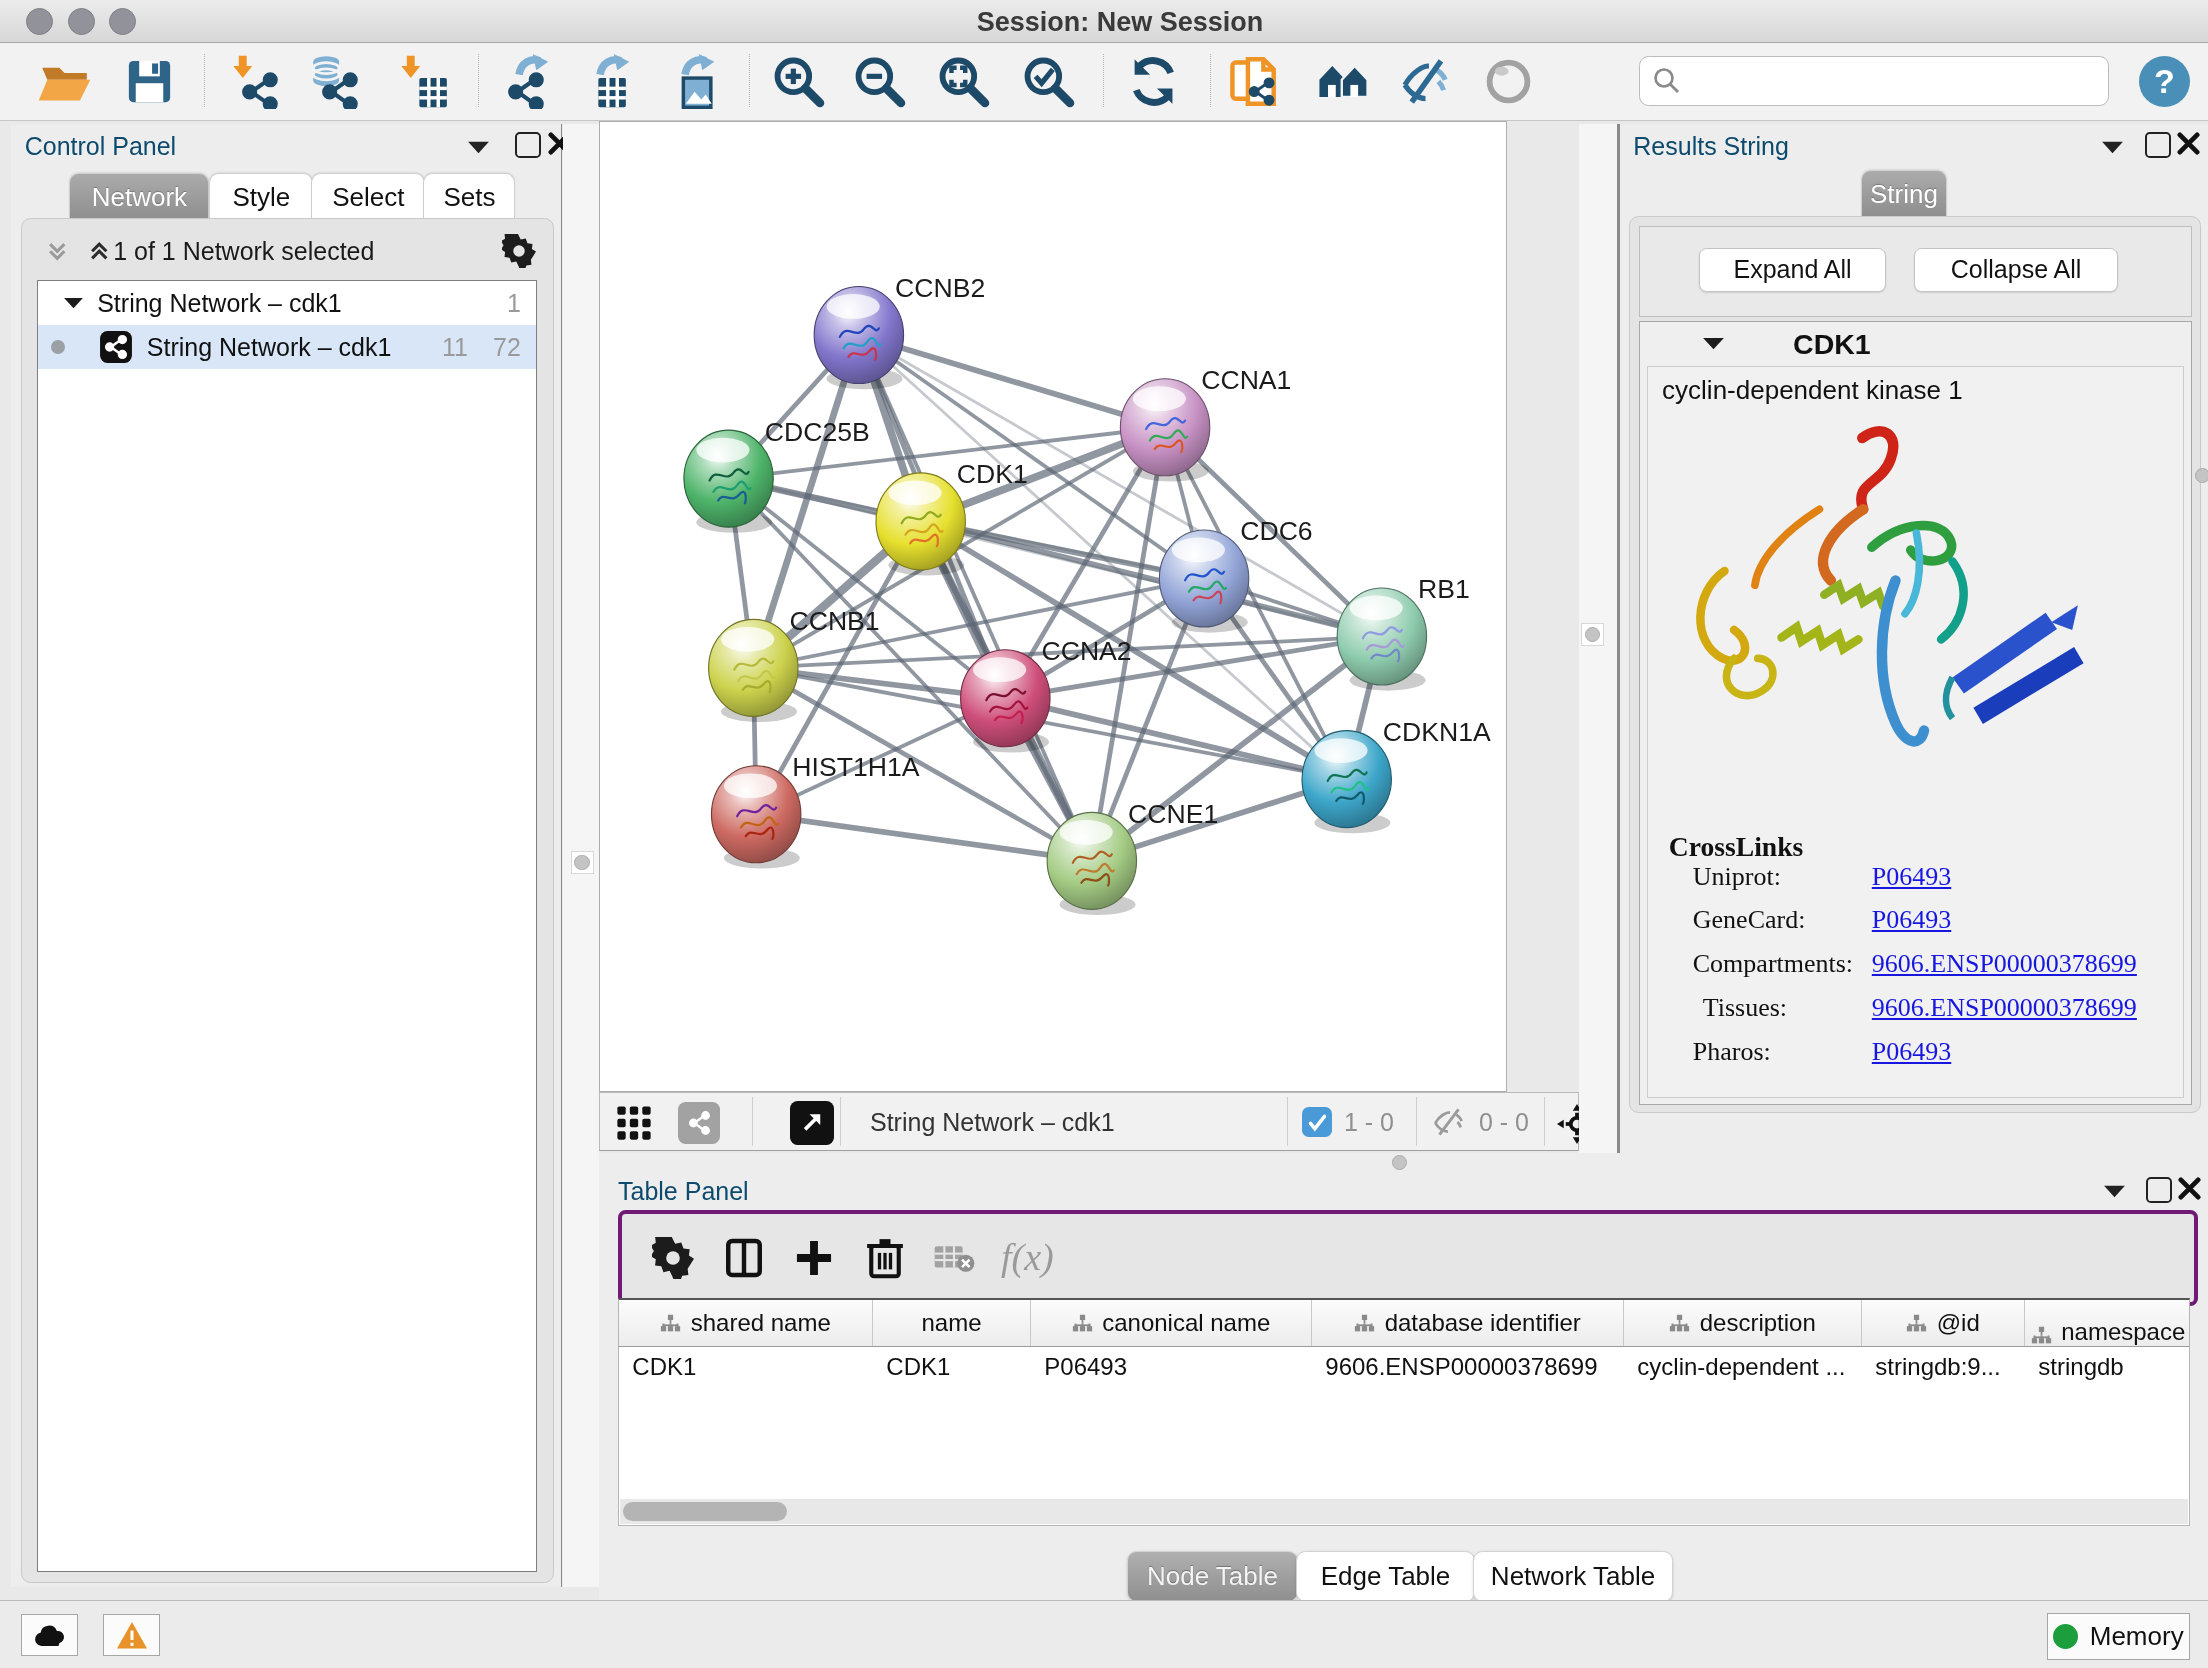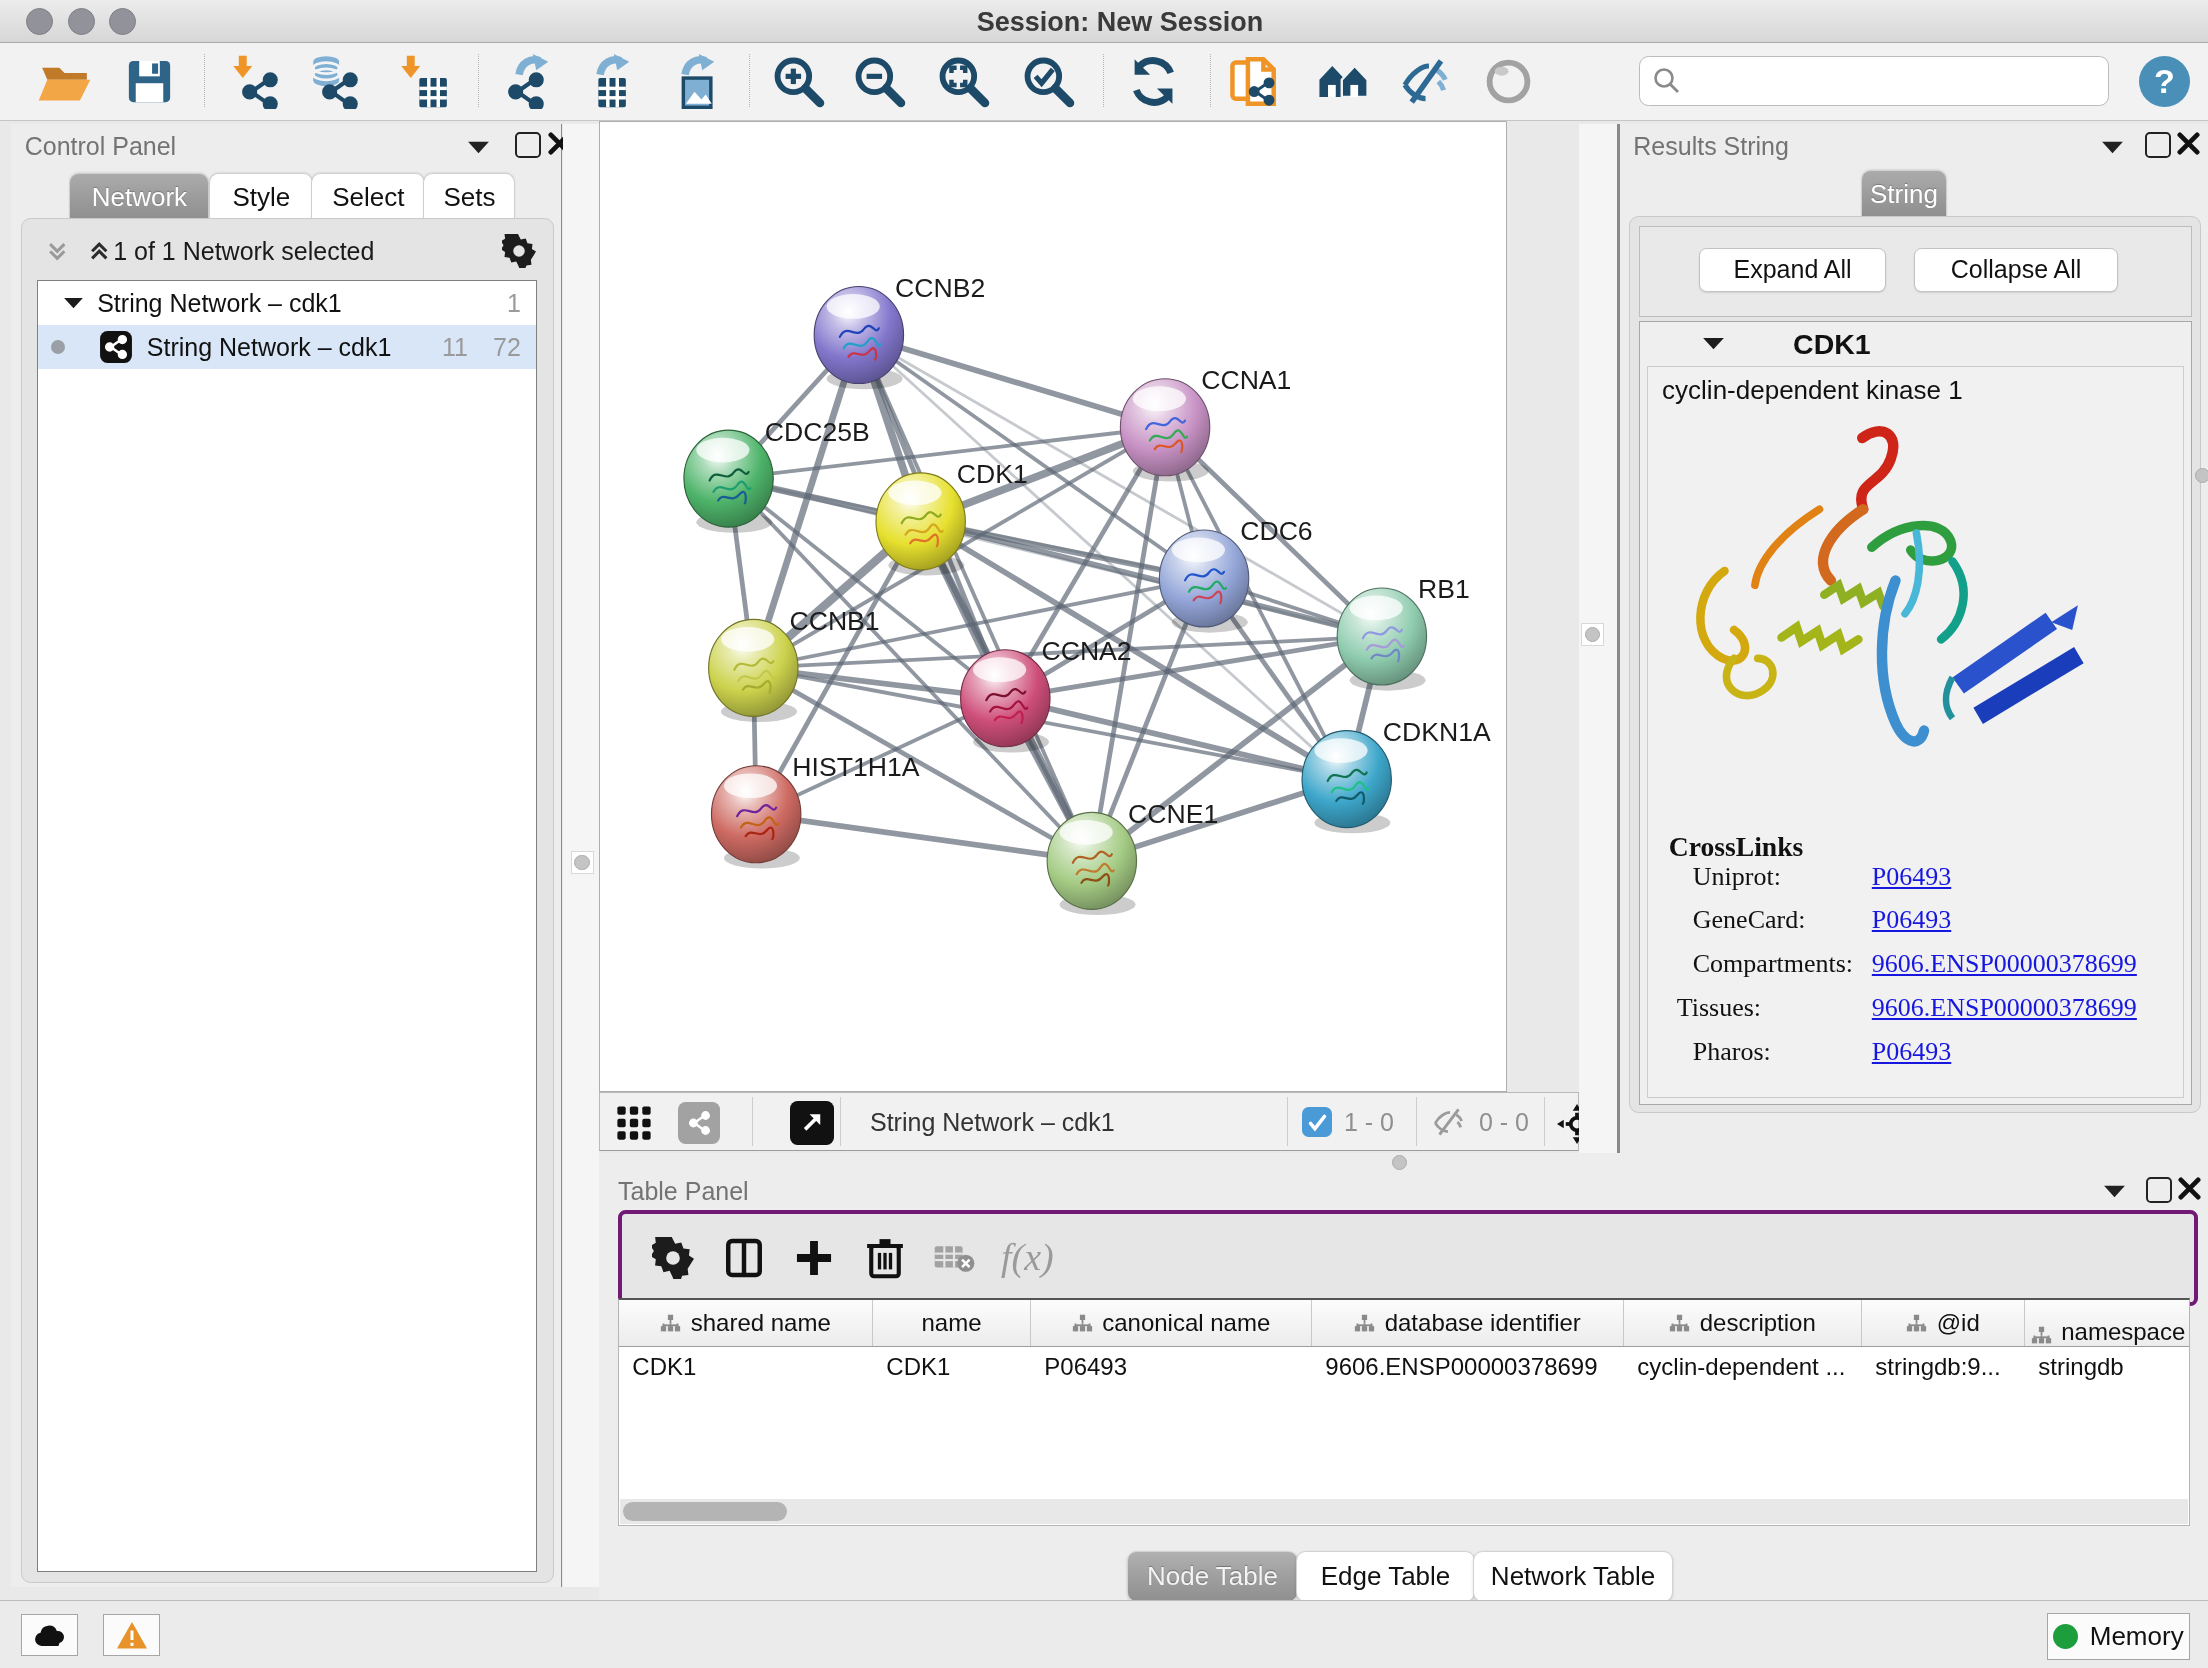--- a/index.html
+++ b/index.html
@@ -14,21 +14,21 @@
   
   #toolbar{left:0;top:43px;width:2208px;height:77px;background:#f2f2f2;border-bottom:1px solid #c6c6c6;}
   .tbtn{width:59px;height:59px;top:8.6px;display:flex;align-items:center;justify-content:center;}
   .tdiv{top:11.4px;width:0;height:53px;border-left:1.9px dotted #b3b3b3;}
   #search-box{left:1639px;top:13.3px;width:468px;height:48px;background:#fff;border:1.9px solid #bcbcbc;
               border-radius:9.5px;display:flex;align-items:center;}
   #help-btn{left:2139px;top:13.3px;width:51px;height:51px;border-radius:50%;background:#4a8fb8;
             color:#fff;font-size:34px;font-weight:bold;display:flex;align-items:center;justify-content:center;}
   
   #control-panel{left:11.4px;top:124px;width:550px;height:1463px;background:#ededed;border-right:1.9px solid #8a8a8a;}
-  .panel-title{font-size:25px;color:#737373;}
+  .panel-title{font-size:25px;color:#0c4a6e;}
   .tab{height:46px;border-radius:9.5px 9.5px 0 0;display:flex;align-items:center;justify-content:center;
        font-size:26px;background:#fff;border:1px solid #cfcfcf;border-bottom:none;color:#111;
        box-shadow:0 -1px 1.9px rgba(0,0,0,.08);}
   .tab.sel{background:linear-gradient(#ababab,#8e8e8e);color:#fff;text-shadow:0 -1px 1px rgba(0,0,0,.25);}
   #cp-box{left:9.5px;top:94px;width:531px;height:1363px;background:#e4e4e4;border:1px solid #c9c9c9;border-radius:9.5px;}
   #cp-selector{left:0;top:7.6px;width:100%;height:49px;display:flex;align-items:center;font-size:25px;color:#1a1a1a;}
   #cp-list{left:15px;top:160px;width:498px;height:1286px;background:#fff;border:1.9px solid #7f7f7f;}
   #cp-list{top:61px;height:1290px;}
   .tree-row{height:44px;display:flex;align-items:center;font-size:25px;color:#111;position:relative;}
   .tree-row.sel{background:#d8e6f7;}
@@ -747,21 +747,21 @@
             </g>
           </svg>
           <div class="serif abs" style="left:21px;top:464px;font-size:27.6px;font-weight:bold;color:#111">CrossLinks</div>
           <div id="crosslinks">
               <div class="abs serif xl-label" style="left: 45px; top: 495px;">Uniprot:</div>
               <div class="abs serif xl-link" style="left: 224px; top: 495px;">P06493</div>
               <div class="abs serif xl-label" style="left: 45px; top: 538px;">GeneCard:</div>
               <div class="abs serif xl-link" style="left: 224px; top: 538px;">P06493</div>
               <div class="abs serif xl-label" style="left: 45px; top: 582px;">Compartments:</div>
               <div class="abs serif xl-link" style="left: 224px; top: 582px;">9606.ENSP00000378699</div>
-              <div class="abs serif xl-label" style="left: 29px; top: 626px;">Tissues:</div>
+              <div class="abs serif xl-label" style="left: 55px; top: 626px;">Tissues:</div>
               <div class="abs serif xl-link" style="left: 224px; top: 626px;">9606.ENSP00000378699</div>
               <div class="abs serif xl-label" style="left: 45px; top: 670px;">Pharos:</div>
               <div class="abs serif xl-link" style="left: 224px; top: 670px;">P06493</div>
             </div>
         </div>
       </div>
     </div>
     <div class="handle-dot abs" style="left:575px;top:344px"></div>
   </div>
 

